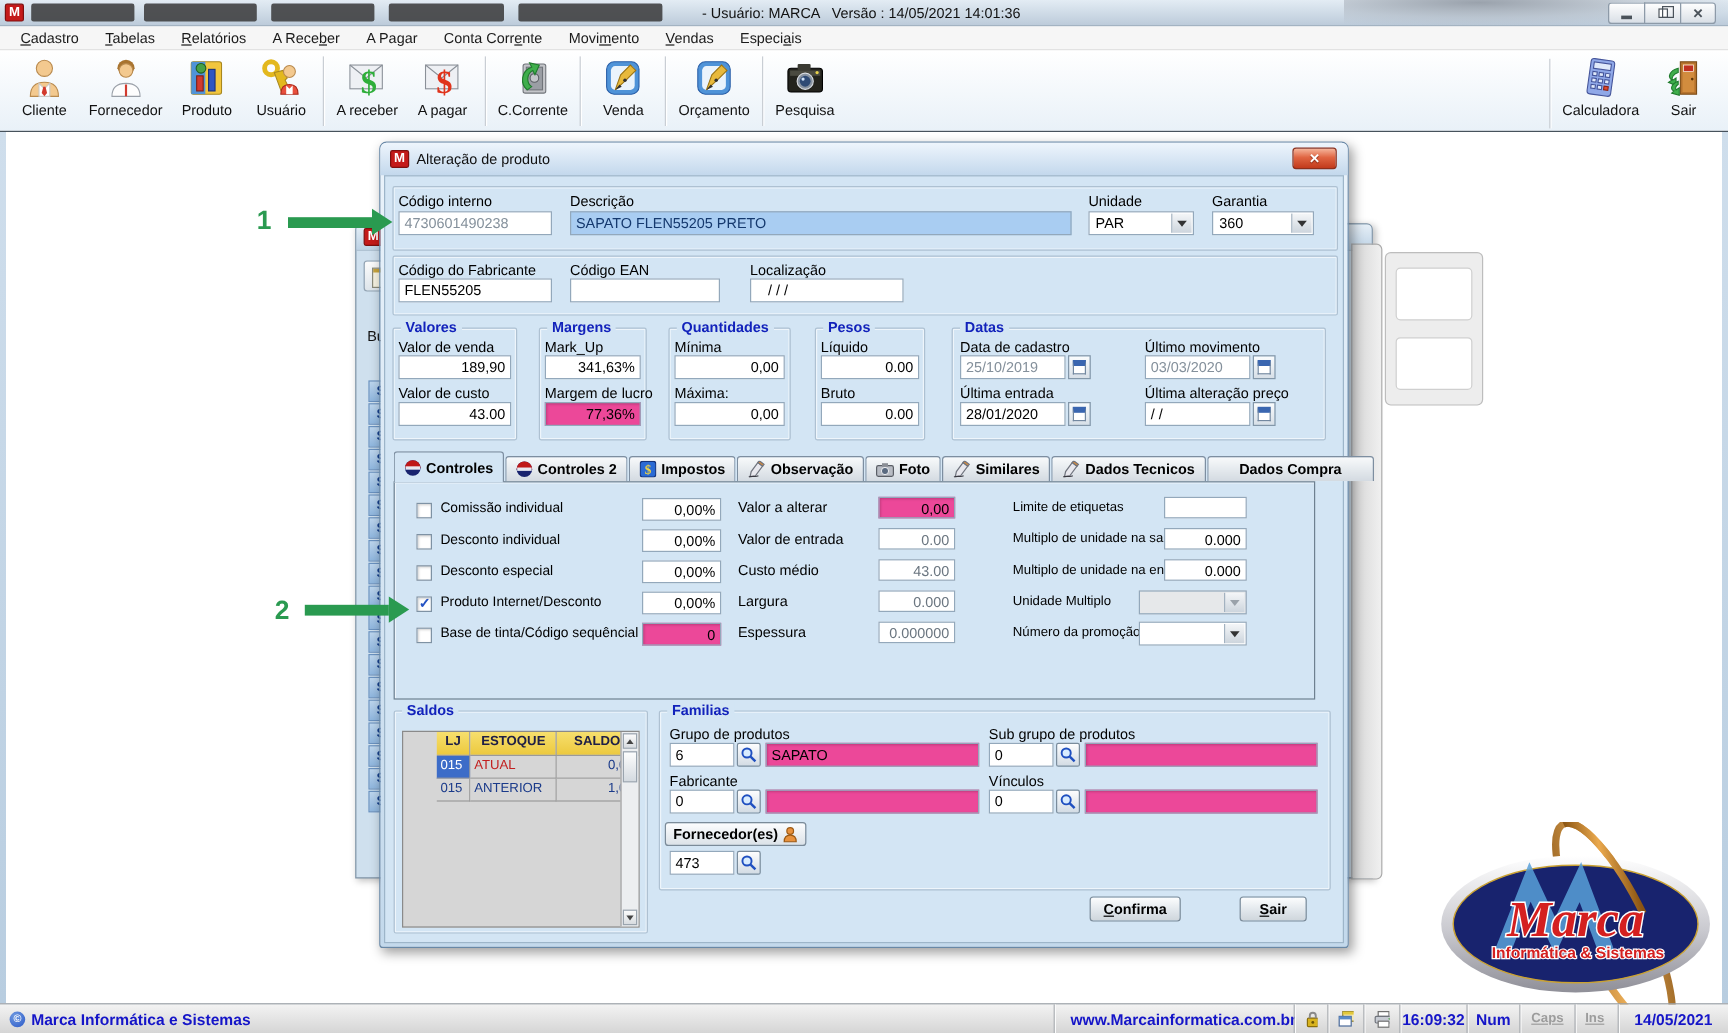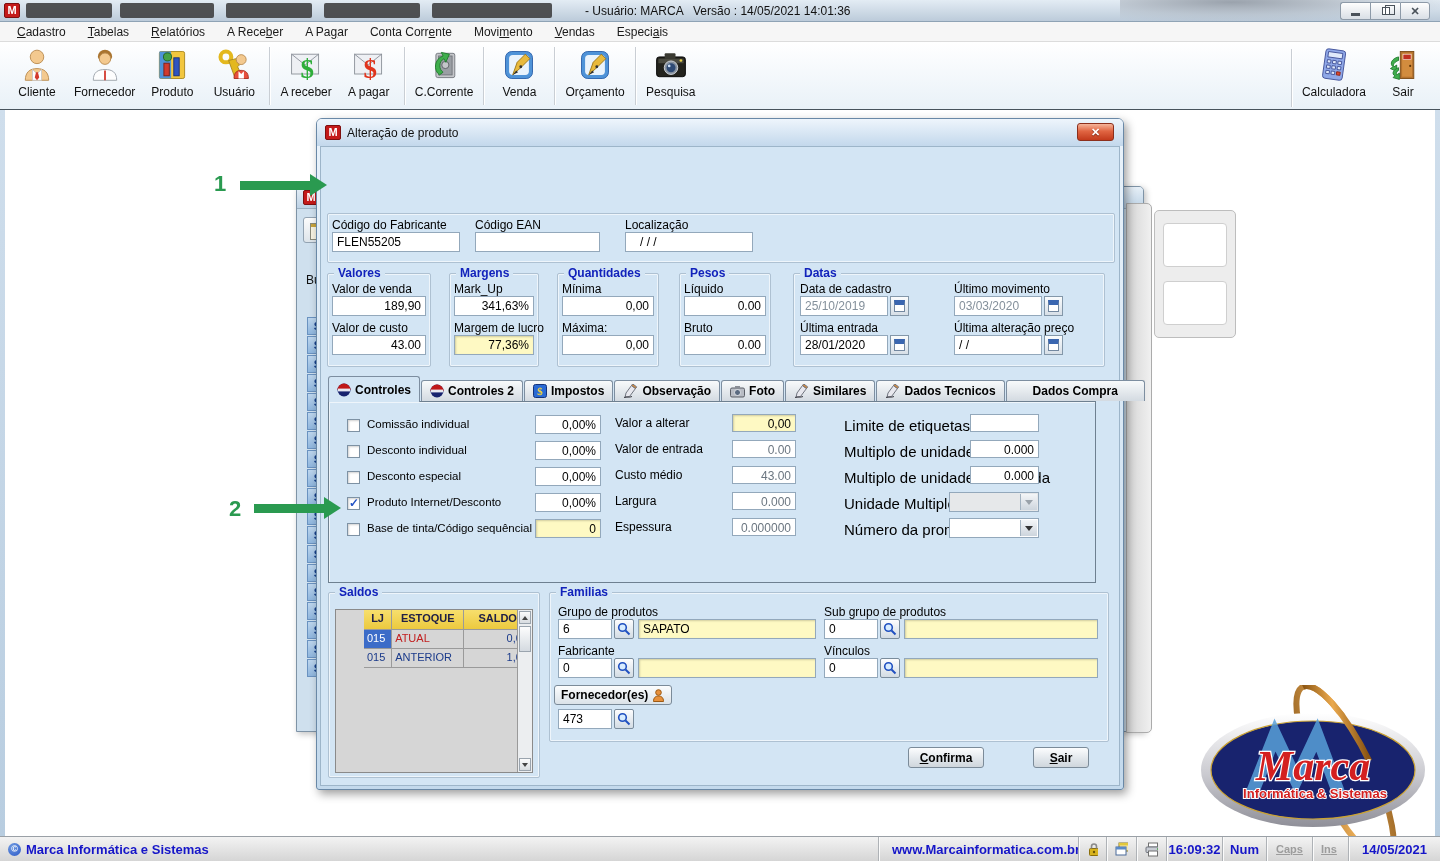--- a/index.html
+++ b/index.html
@@ -83,26 +83,26 @@
   .dlg-titlebar .m-icon { position:static; margin:0 6px 0 8px; }
   .dlg-title { font-size:12px; color:#111; }
   .dlg-close { position:absolute; right:9px; top:4px; width:37px; height:18px; border:1px solid #8c2f1c; border-radius:3px;
     background:linear-gradient(#f5b49a,#e06542 45%,#c23a1c); display:flex; align-items:center; justify-content:center; }
   .dlg-close::before { content:"✕"; color:#fff; font-weight:bold; font-size:11px; text-shadow:0 1px 1px #7a2010; }
   .dlg-body { position:absolute; left:3px; right:3px; top:27px; bottom:3px; background:#d3e5f4; border:1px solid #9db5c9; }
 
   .etched { position:absolute; border:1px solid #aec1d2; border-radius:2px; box-shadow:inset 0 0 0 1px #eef5fb; }
   .grp-title { position:absolute; top:-8px; left:6px; background:#d3e5f4; padding:0 4px; font:bold 12px "Liberation Sans",sans-serif; color:#1222bb; white-space:nowrap; }
   .lbl { position:absolute; font-size:12px; color:#000; white-space:nowrap; }
-  .lbl-sm { font-size:15px; }
+  .lbl-sm { font-size:11px; }
   .field { position:absolute; height:20px; background:#fff; border:1px solid #93a8bb; font-size:12px; color:#000;
     padding:2px 4px; white-space:nowrap; overflow:hidden; }
   .num { text-align:right; }
   .dim { color:#84909b; }
-  .sunken { background:#fef9c3; box-shadow:inset 1px 1px 2px rgba(0,0,0,.18); }
+  .sunken { background:#ec4899; box-shadow:inset 1px 1px 2px rgba(0,0,0,.18); }
   .selected-text { background:#a9cdf2; color:#15396e; }
 
   .combo { position:absolute; height:20px; background:#fff; border:1px solid #93a8bb; padding:2px 20px 2px 5px; font-size:12px; }
   .combo-btn { position:absolute; right:1px; top:1px; bottom:1px; width:17px; background:linear-gradient(#f4f6f8,#cdd5dd);
     border-left:1px solid #a3b2c0; display:flex; align-items:center; justify-content:center; }
   .combo-btn::before { content:""; width:0; height:0; border-left:4px solid transparent; border-right:4px solid transparent; border-top:5px solid #333; }
   .combo.disabled { background:#e6e8ea; }
   .combo.disabled .combo-btn::before { border-top-color:#9aa2aa; }
 
   .cal-btn { position:absolute; width:19px; height:20px; border:1px solid #8397a9; background:linear-gradient(#fafcfd,#d7dfe7); }
@@ -398,20 +398,30 @@
     <div class="frag-small"></div>
 
     <div class="dialog">
       <div class="dlg-titlebar">
         <span class="m-icon"></span>
         <span class="dlg-title">Alteração de produto</span>
         <div class="dlg-close"></div>
       </div>
       <div class="dlg-body">
 
+        <div class="etched" style="left:6px;top:8px;width:788px;height:54px">
+          <span class="lbl" style="left:4px;top:5px">Código interno</span>
+          <div class="field dim" style="left:4px;top:20px;width:128px">4730601490238</div>
+          <span class="lbl" style="left:147px;top:5px">Descrição</span>
+          <div class="field selected-text" style="left:147px;top:20px;width:418px">SAPATO FLEN55205 PRETO</div>
+          <span class="lbl" style="left:579px;top:5px">Unidade</span>
+          <div class="combo" style="left:579px;top:20px;width:88px"><span>PAR</span><span class="combo-btn"></span></div>
+          <span class="lbl" style="left:682px;top:5px">Garantia</span>
+          <div class="combo" style="left:682px;top:20px;width:85px"><span>360</span><span class="combo-btn"></span></div>
+        </div>
 
         <div class="etched" style="left:6px;top:66px;width:788px;height:50px">
           <span class="lbl" style="left:4px;top:4px">Código do Fabricante</span>
           <div class="field" style="left:4px;top:18px;width:128px">FLEN55205</div>
           <span class="lbl" style="left:147px;top:4px">Código EAN</span>
           <div class="field" style="left:147px;top:18px;width:125px"></div>
           <span class="lbl" style="left:297px;top:4px">Localização</span>
           <div class="field" style="left:297px;top:18px;width:128px;padding-left:14px">/  /  /</div>
         </div>
 

